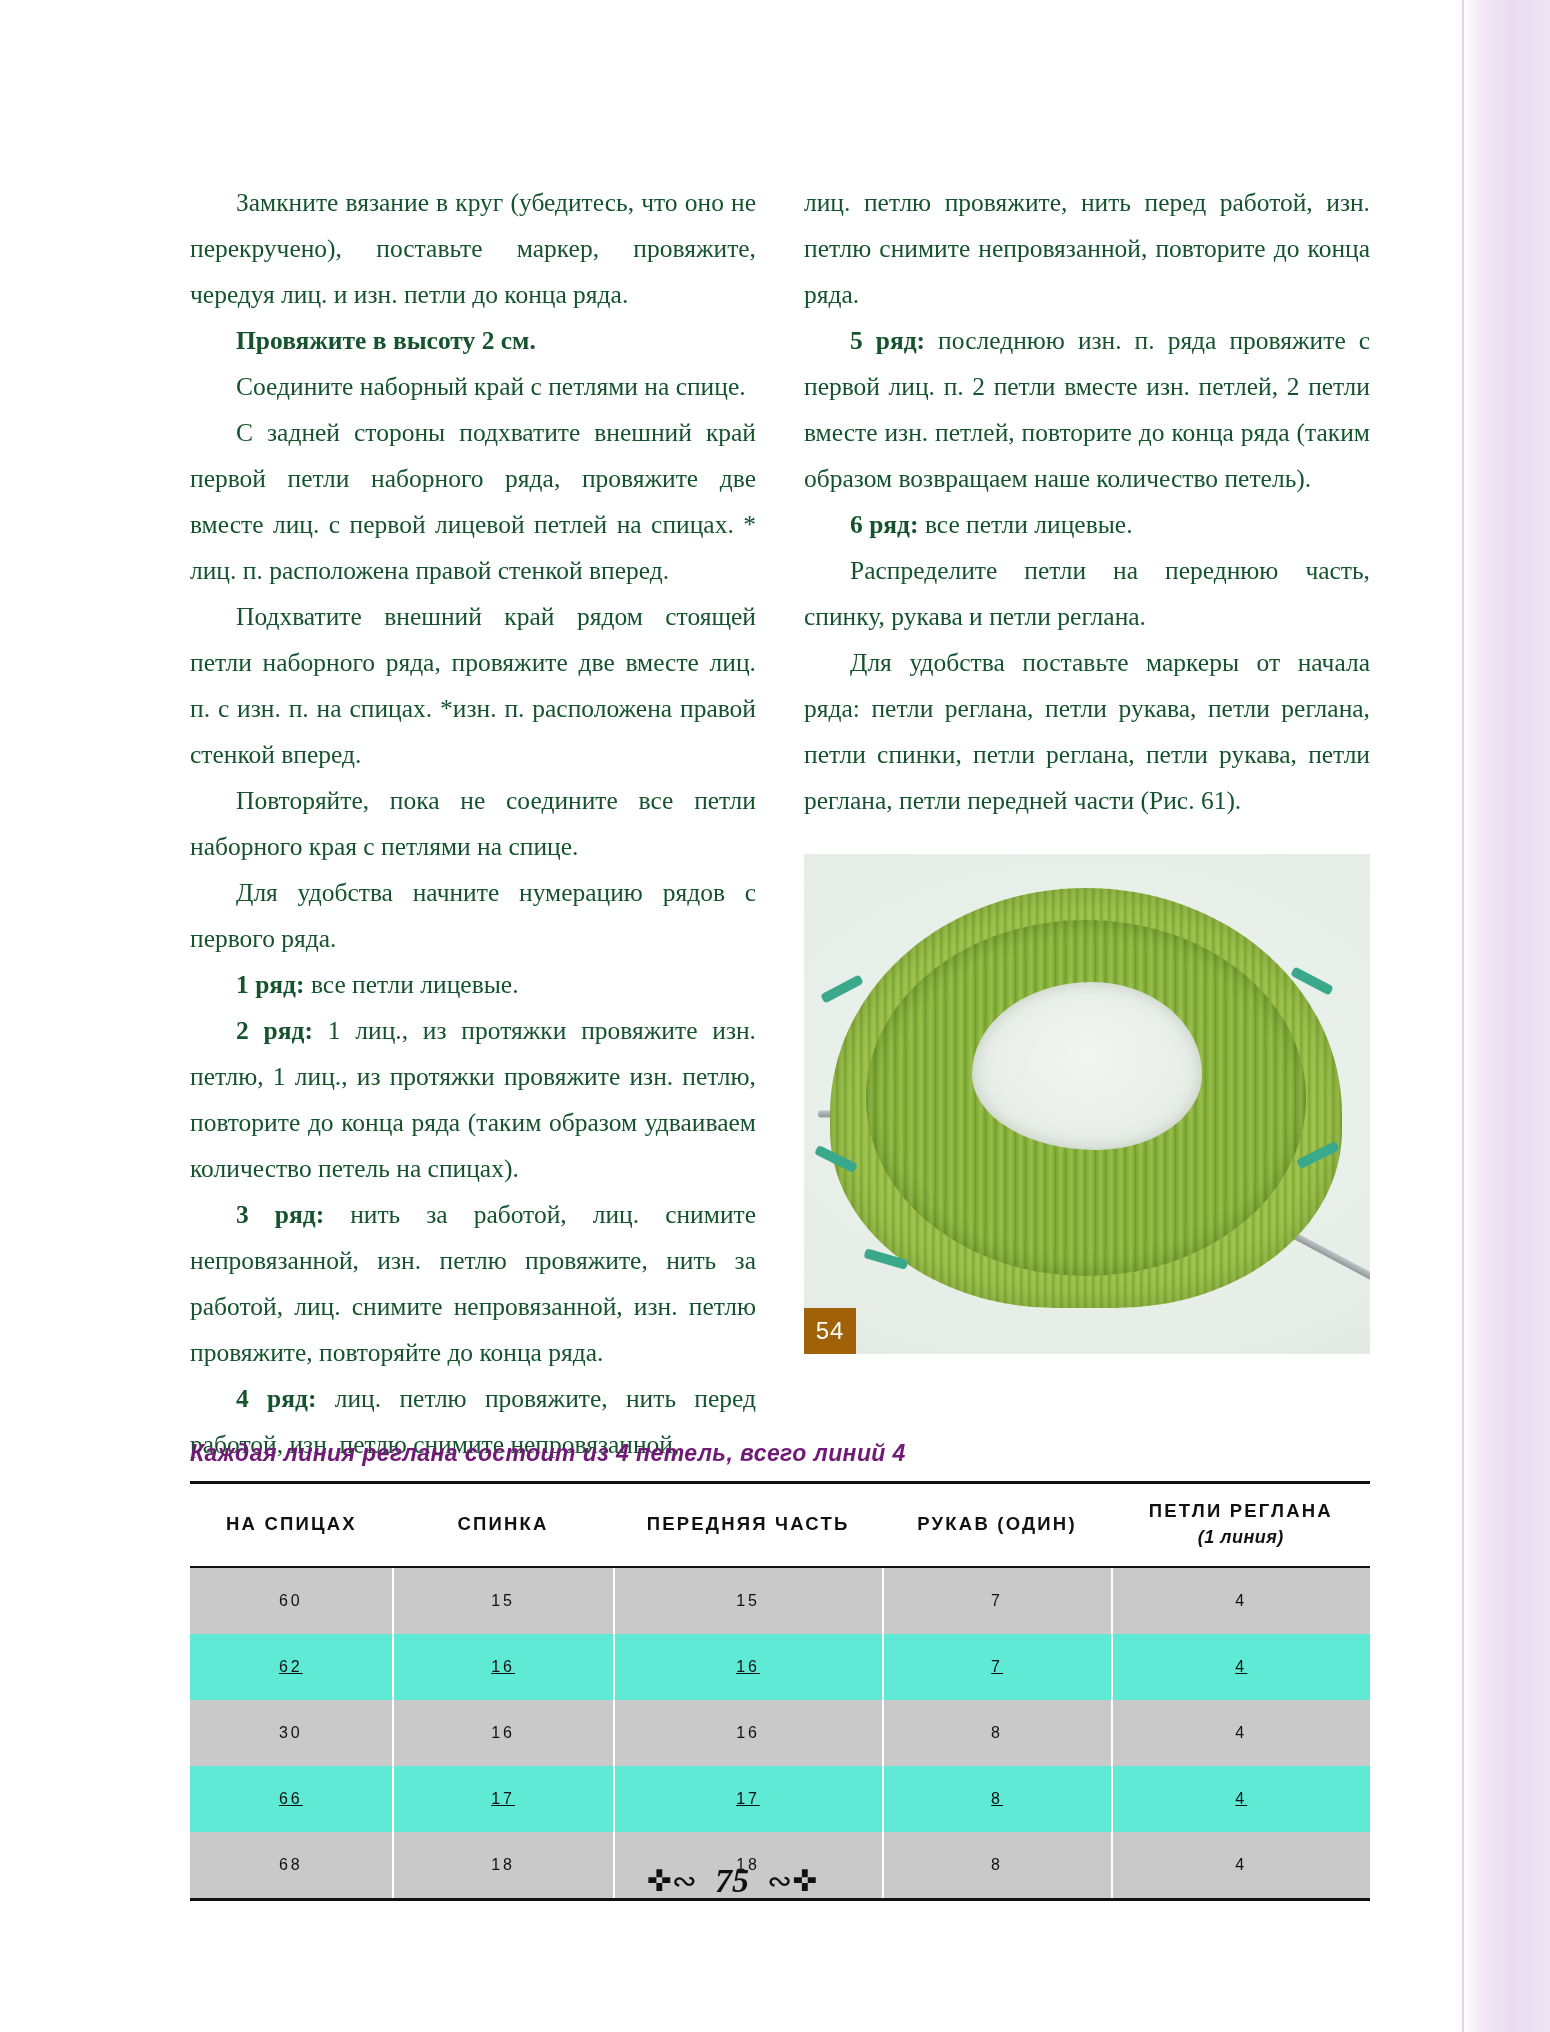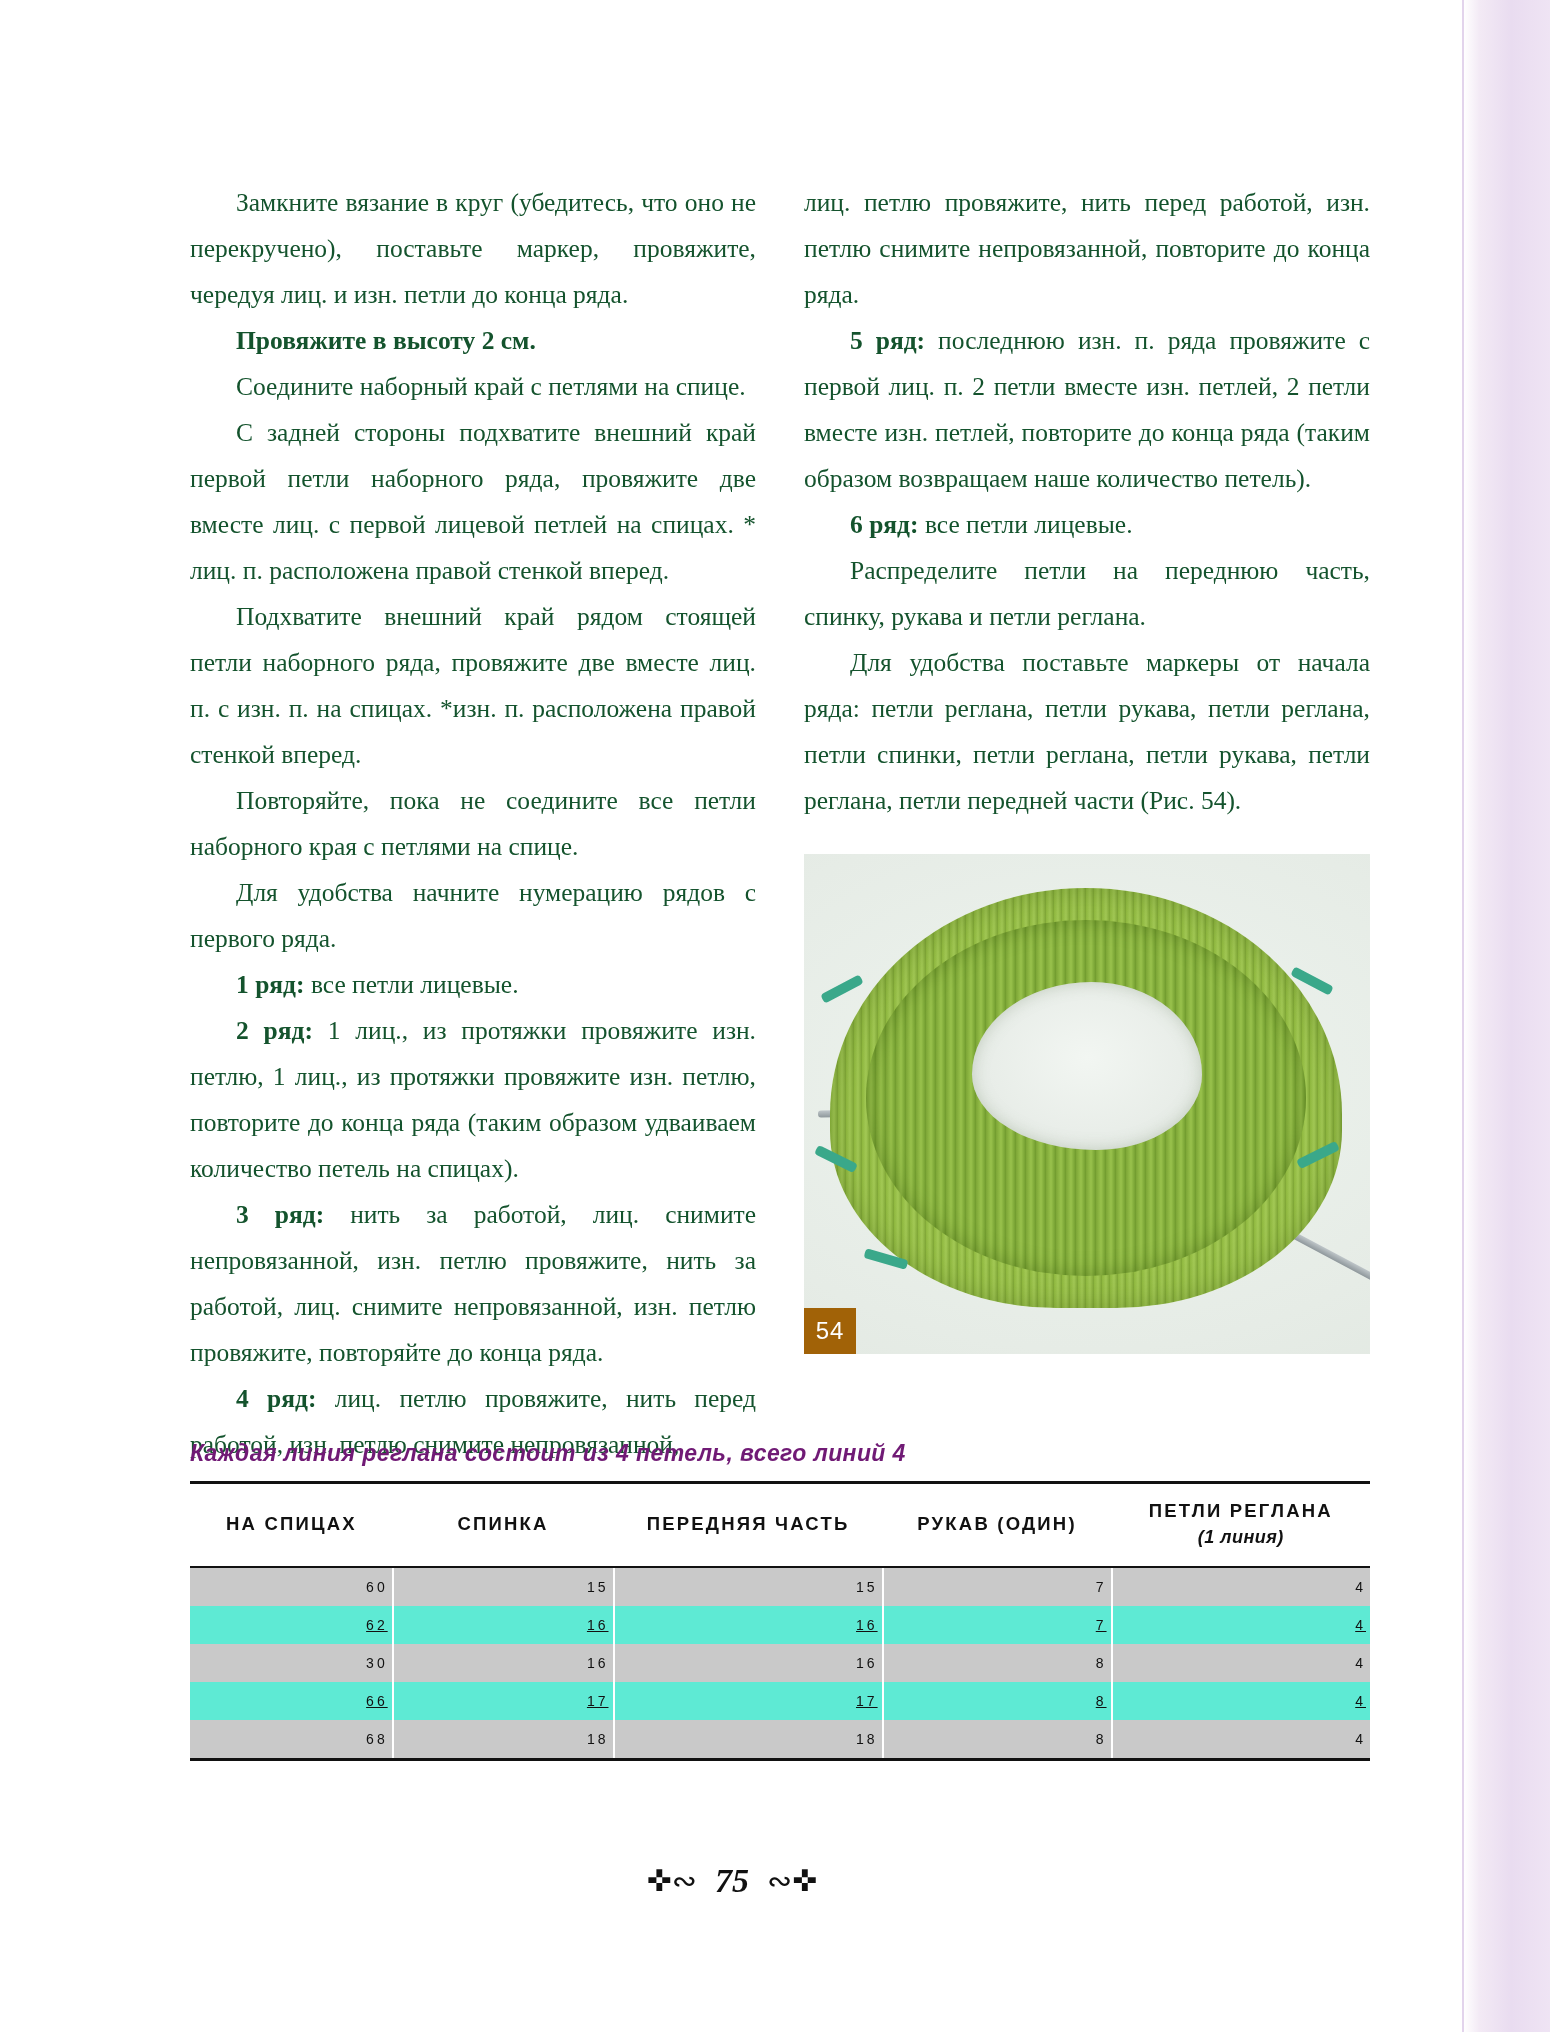--- a/index.html
+++ b/index.html
@@ -180,24 +180,24 @@
   }
   table.data thead th span.sub {
     display: block;
     font-size: 18px;
     font-style: italic;
     letter-spacing: 0.5px;
     text-transform: none;
     font-weight: bold;
   }
   table.data td {
-    font-size: 14px;
+    font-size: 16px;
     letter-spacing: 3px;
-    text-align: right;
-    padding: 11px 4px;
+    text-align: center;
+    padding: 24px 4px;
     border-right: 2px solid #ffffff;
     color: #111;
   }
   table.data tr.shade td {
     background: #c9c9c9;
   }
   table.data tr.plain td {
     background: #5eead4;
     text-decoration: underline;
   }
@@ -255,21 +255,21 @@
         <p class="par"><b>2 ряд:</b> 1 лиц., из протяжки провяжите изн. петлю, 1 лиц., из протяжки провяжите изн. петлю, повторите до конца ряда (таким образом удваиваем количество петель на спицах).</p>
         <p class="par"><b>3 ряд:</b> нить за работой, лиц. снимите непровязанной, изн. петлю провяжите, нить за работой, лиц. снимите непровязанной, изн. петлю провяжите, повторяйте до конца ряда.</p>
         <p class="par"><b>4 ряд:</b> лиц. петлю провяжите, нить перед работой, изн. петлю снимите непровязанной,</p>
       </div>
 
       <div class="col">
         <p class="par noindent">лиц. петлю провяжите, нить перед работой, изн. петлю снимите непровязанной, повторите до конца ряда.</p>
         <p class="par"><b>5 ряд:</b> последнюю изн. п. ряда провяжите с первой лиц. п. 2 петли вместе изн. петлей, 2 петли вместе изн. петлей, повторите до конца ряда (таким образом возвращаем наше количество петель).</p>
         <p class="par"><b>6 ряд:</b> все петли лицевые.</p>
         <p class="par">Распределите петли на переднюю часть, спинку, рукава и петли реглана.</p>
-        <p class="par">Для удобства поставьте маркеры от начала ряда: петли реглана, петли рукава, петли реглана, петли спинки, петли реглана, петли рукава, петли реглана, петли передней части (Рис. 54).</p>
+        <p class="par">Для удобства поставьте маркеры от начала ряда: петли реглана, петли рукава, петли реглана, петли спинки, петли реглана, петли рукава, петли реглана, петли передней части (Рис. 61).</p>
 
         <div class="figure">
           <div class="photo-bg"></div>
 
           <div class="needle" style="left:14px; top:252px; width:520px; height:7px; transform:rotate(-1deg);"></div>
           <div class="needle" style="left:468px; top:398px; width:120px; height:7px; transform:rotate(28deg);"></div>
 
           <div class="knit-outer"></div>
           <div class="knit-mid"></div>
           <div class="knit-hole"></div>

